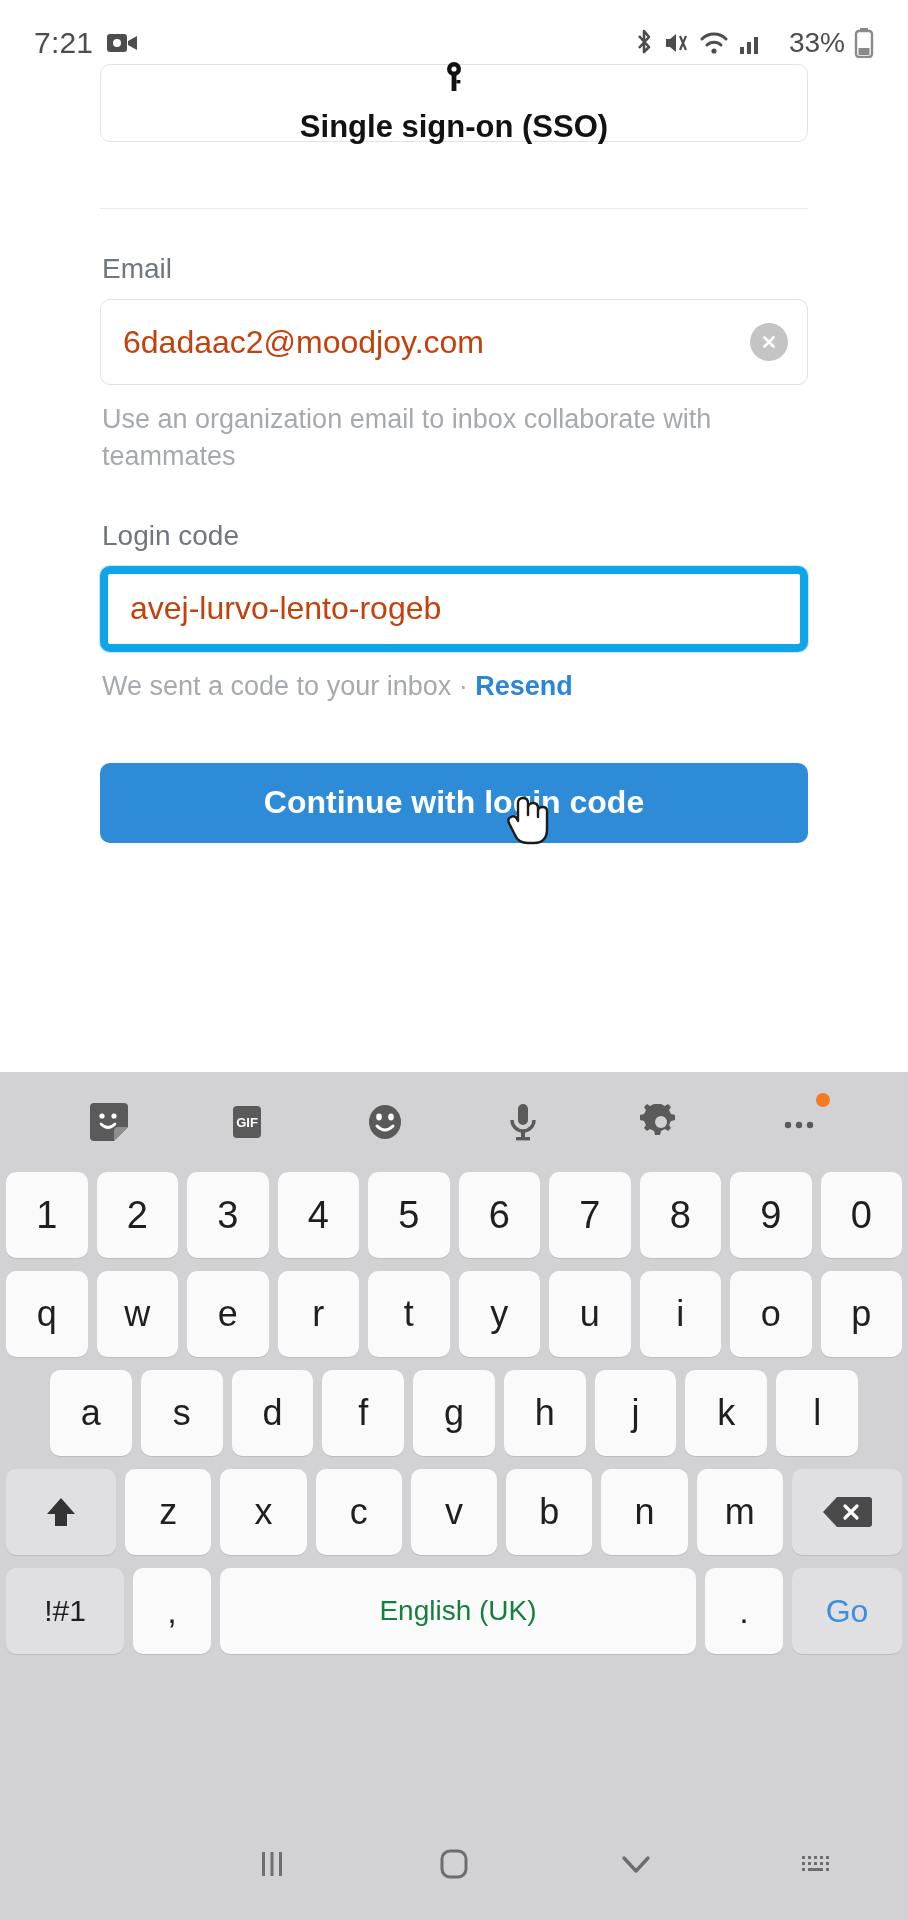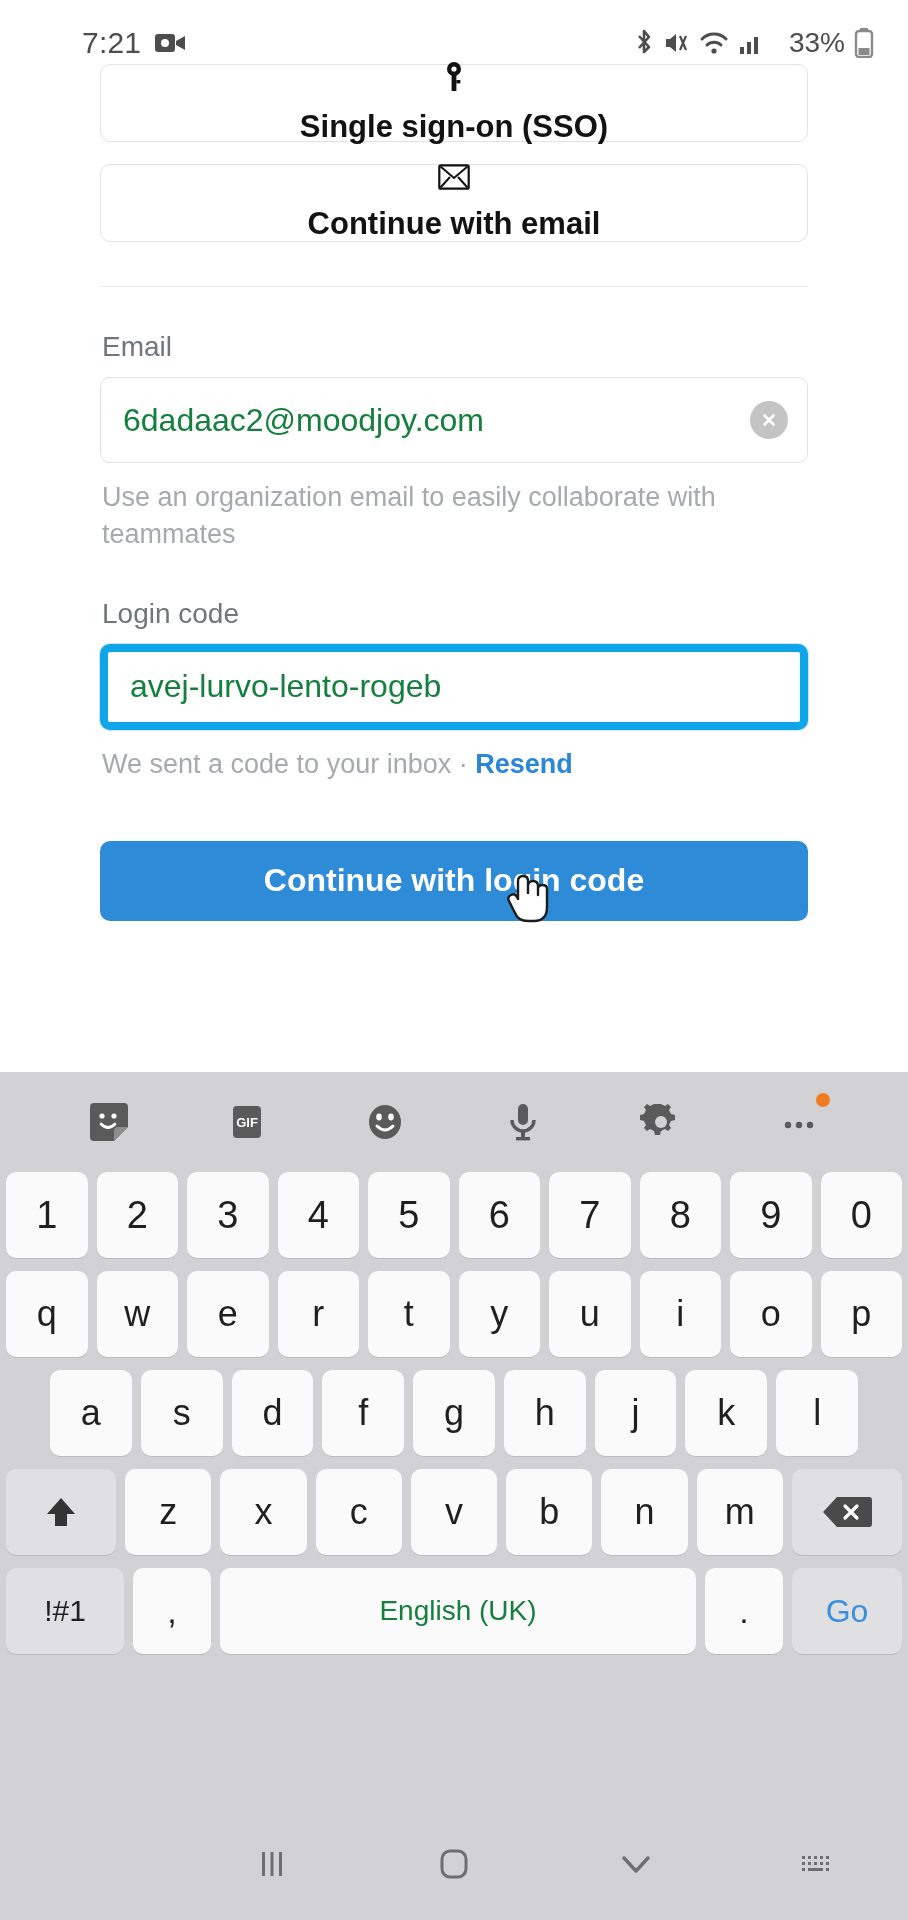--- a/index.html
+++ b/index.html
@@ -10,21 +10,21 @@
     overflow: hidden;
   }
   .screen { position: relative; width: 908px; height: 1920px; background: #fff; }
 
   
   .statusbar {
     height: 86px; display: flex; align-items: center;
     padding: 0 34px; color: #4a4a4a;
   }
   .sb-left { display: flex; align-items: center; gap: 14px; }
-  .sb-time { font-size: 30px; color: #4d4d4d; letter-spacing: .2px; margin-left: 48px; }
+  .sb-time { font-size: 30px; color: #4d4d4d; letter-spacing: .2px; }
   .sb-right { margin-left: auto; display: flex; align-items: center; gap: 9px; }
   .sb-pct { font-size: 28px; color: #4d4d4d; margin-left: 16px; }
   .icn { display: inline-flex; align-items: center; justify-content: center; }
 
   
   .app { padding: 0 0 0 0; background: #fff; height: 1012px; position: relative; }
 
   .oauth-btn {
     width: 708px; margin: 0 auto;
     height: 78px;
@@ -40,21 +40,21 @@
 
   .field-block { width: 708px; margin: 0 auto; }
   .field-label {
     font-size: 28px; color: #6f767d; margin: 44px 0 14px 2px; font-weight: 400;
   }
   .input-wrap { position: relative; }
   .text-input {
     width: 708px; height: 86px;
     border: 1px solid #e1e1e1; border-radius: 10px;
     background: #fff;
-    font-size: 32px; color: #15803d;
+    font-size: 32px; color: #c2410c;
     padding: 0 78px 0 22px;
     display: flex; align-items: center;
     font-family: "Liberation Sans", sans-serif;
   }
   .text-input.focused { border: 8px solid #0ea5e9; box-shadow: 0 0 0 1px #cfe4f7; }
   .clear-btn {
     position: absolute; right: 20px; top: 50%; transform: translateY(-50%);
     width: 38px; height: 38px; border-radius: 50%; background: #c4c4c4;
     display: flex; align-items: center; justify-content: center;
   }
@@ -173,43 +173,34 @@
             <circle cx="11" cy="8" r="2.6" fill="#fff"></circle>
             <rect x="8.6" y="13" width="4.8" height="17" fill="#111"></rect>
             <rect x="13.4" y="19" width="4" height="3.4" fill="#111"></rect>
           </svg>
       </span>
       <span>Single sign-on (SSO)</span>
     </div>
 
     <div class="oauth-gap"></div>
 
-    <div class="oauth-btn">
-      <span class="icn">
-        <svg width="32" height="26" viewBox="0 0 32 26">
-            <rect x="1.3" y="1.3" width="29.4" height="23.4" rx="1.5" fill="none" stroke="#111" stroke-width="2.2"></rect>
-            <path d="M2.5 2.5 L16 14 L29.5 2.5 M2.5 23.5 L12 13 M29.5 23.5 L20 13" stroke="#111" stroke-width="2" fill="none"></path>
-          </svg>
-      </span>
-      <span>Continue with email</span>
-    </div>
 
     <div class="divider"></div>
 
     <div class="field-block">
       <div class="field-label">Email</div>
       <div class="input-wrap">
         <div class="text-input" placeholder="Enter your email">6dadaac2@moodjoy.com</div>
         <div class="clear-btn">
           <svg width="18" height="18" viewBox="0 0 18 18">
               <path d="M4.5 4.5 L13.5 13.5 M13.5 4.5 L4.5 13.5" stroke="#fff" stroke-width="2.6" stroke-linecap="round"></path>
             </svg>
         </div>
       </div>
-      <div class="helper">Use an organization email to easily collaborate with teammates</div>
+      <div class="helper">Use an organization email to inbox collaborate with teammates</div>
     </div>
 
     <div class="field-block">
       <div class="field-label">Login code</div>
       <div class="input-wrap">
         <div class="text-input focused" placeholder="Paste login code">avej-lurvo-lento-rogeb</div>
       </div>
       <div class="helper">
         <span>We sent a code to your inbox · </span><span class="link">Resend</span>
       </div>

